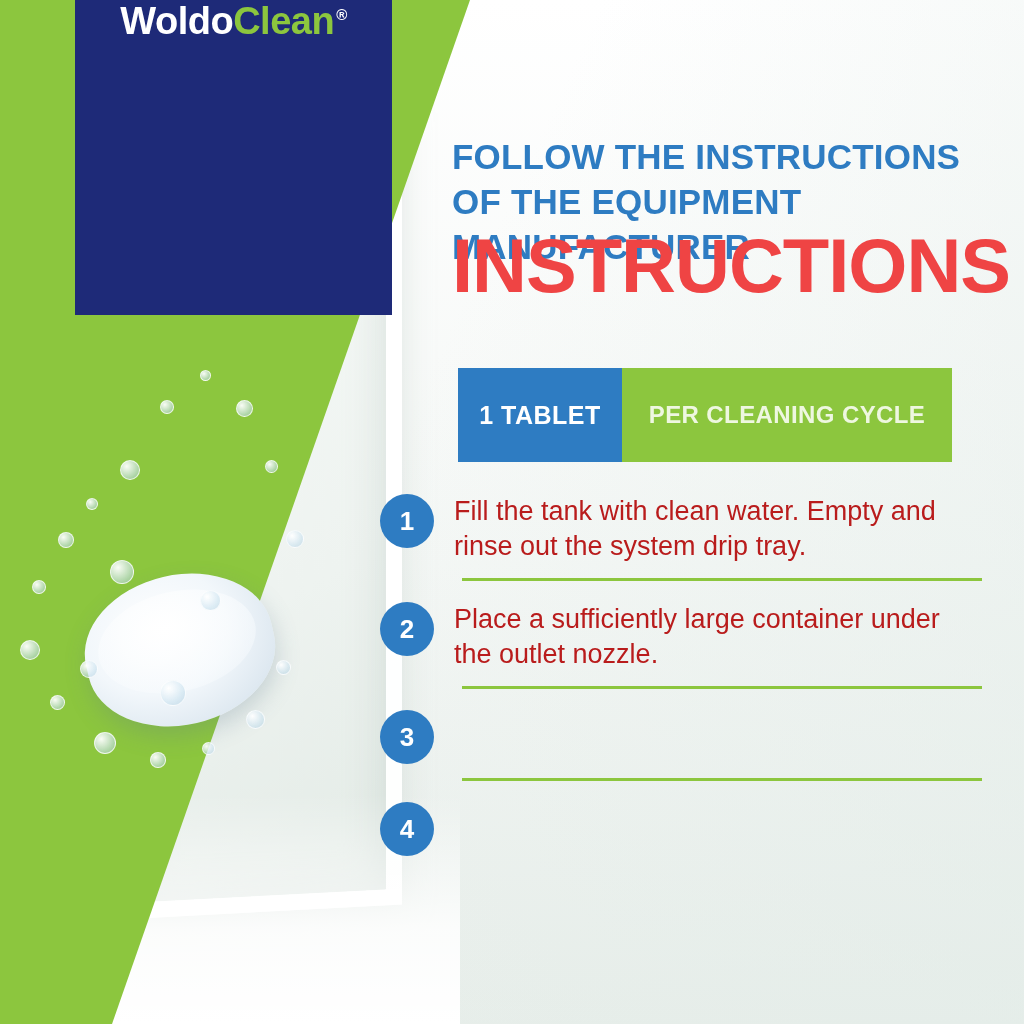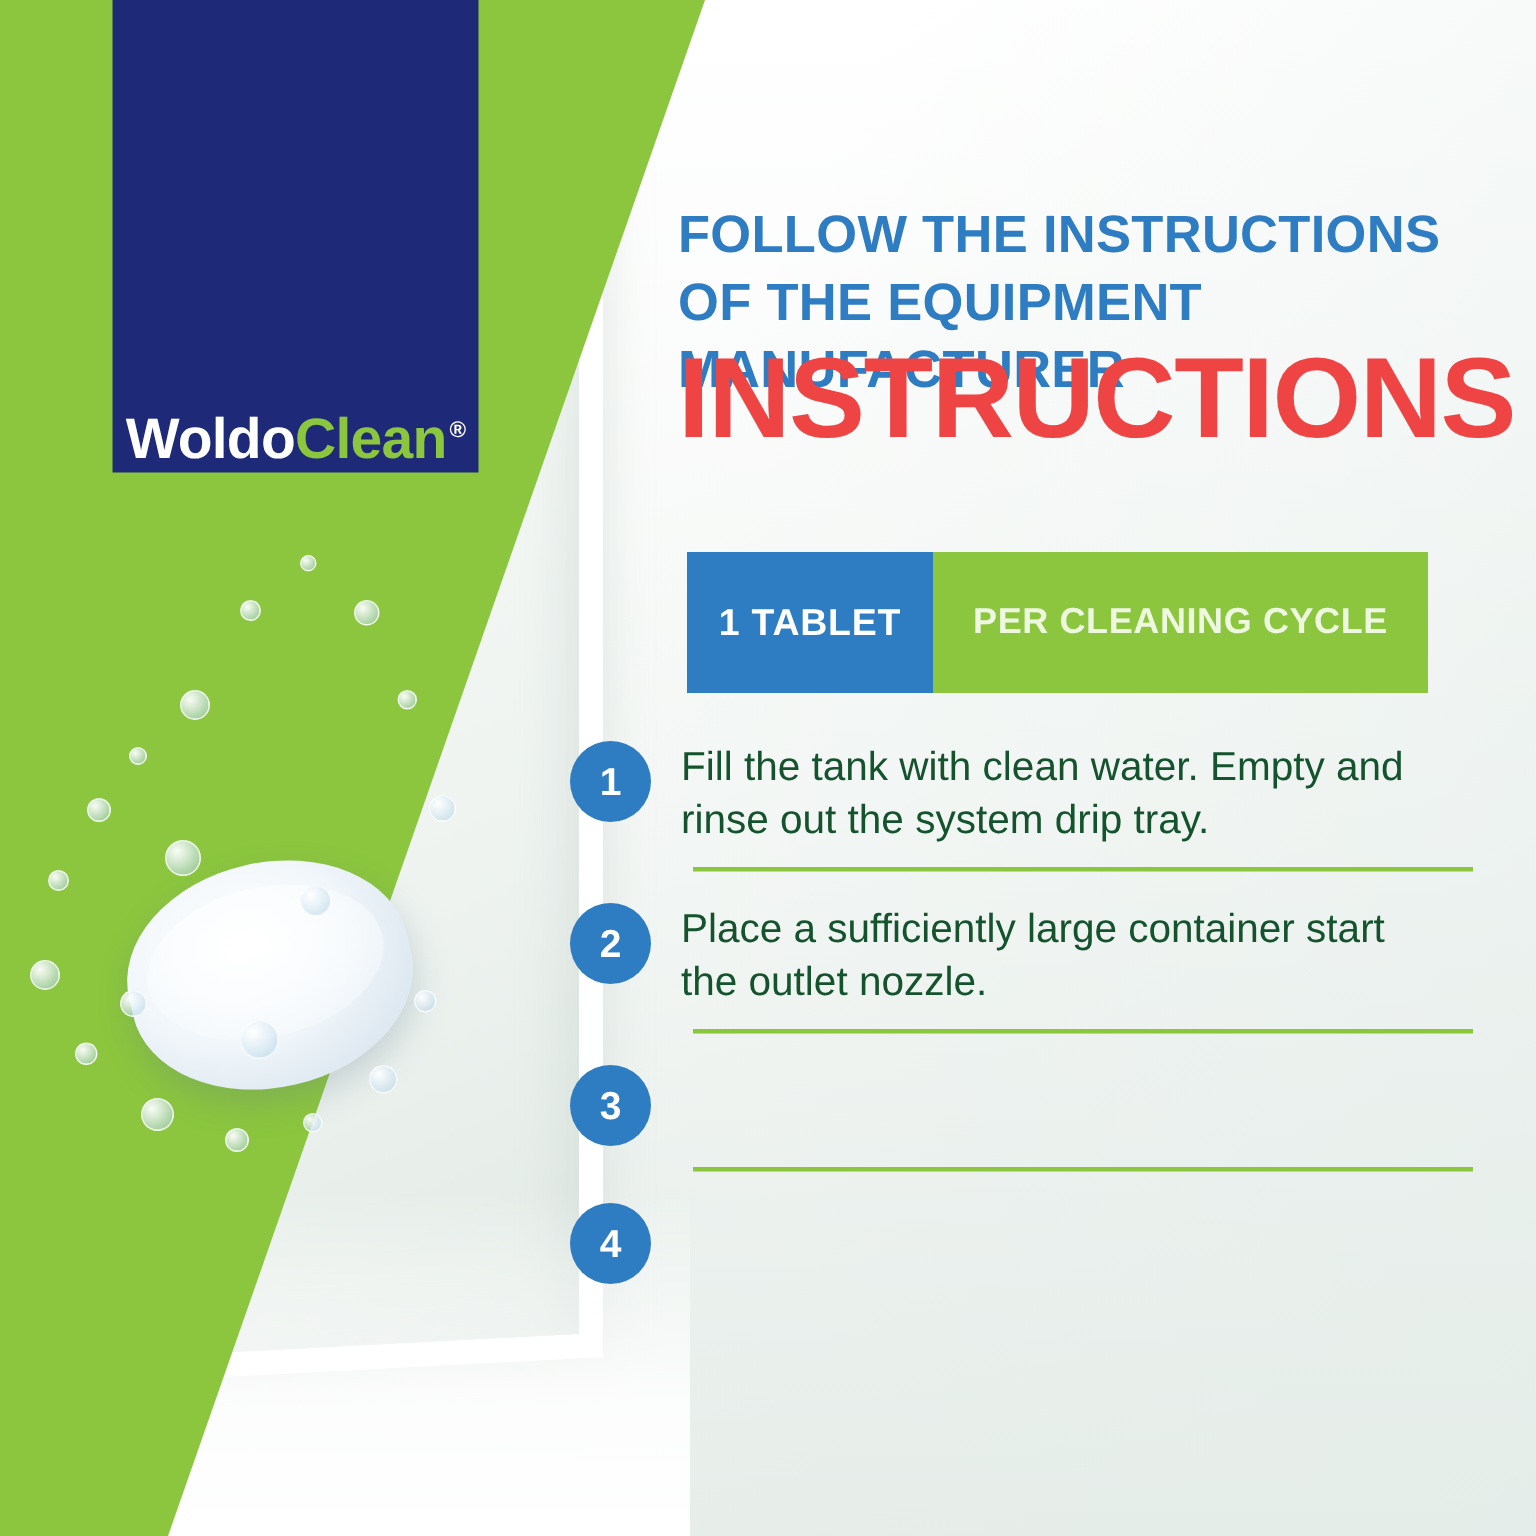--- a/index.html
+++ b/index.html
@@ -60,25 +60,25 @@
     height: 1024px;
     background: #8cc63e;
     clip-path: polygon(0 0, 470px 0, 112px 1024px, 0 1024px);
   }
 
   
   .logo-block {
     position: absolute;
     left: 75px;
     top: 0;
-    width: 244px;
+    width: 317px;
     height: 315px;
     background: #1e2a78;
     display: flex;
-    align-items: flex-end;
+    align-items: flex-start;
     justify-content: center;
   }
   .logo-text {
     font-size: 38px;
     font-weight: bold;
     letter-spacing: -0.5px;
     color: #ffffff;
     position: relative;
     white-space: nowrap;
     font-family: "Liberation Sans", sans-serif;
@@ -220,21 +220,21 @@
     background: #2e7cc2;
     color: #ffffff;
     font-size: 26px;
     font-weight: bold;
     display: flex;
     align-items: center;
     justify-content: center;
     margin: 8px 20px 0 18px;
   }
   .step-text {
-    color: #14532d;
+    color: #b91c1c;
     font-size: 27px;
     line-height: 1.3;
     font-weight: normal;
     padding-top: 8px;
     max-width: 510px;
   }
 </style>
 </head>
 <body>
 
@@ -291,21 +291,21 @@
     <div class="steps">
 
       <div class="step">
         <div class="step-num">1</div>
         <div class="step-text">Fill the tank with clean water. Empty and rinse out the system drip tray.</div>
       </div>
 
       <div class="step">
         <div class="step-divider"></div>
         <div class="step-num">2</div>
-        <div class="step-text">Place a sufficiently large container start the outlet nozzle.</div>
+        <div class="step-text">Place a sufficiently large container under the outlet nozzle.</div>
       </div>
 
       <div class="step">
         <div class="step-divider"></div>
         <div class="step-num">3</div>
       </div>
 
       <div class="step">
         <div class="step-divider"></div>
         <div class="step-num">4</div>

